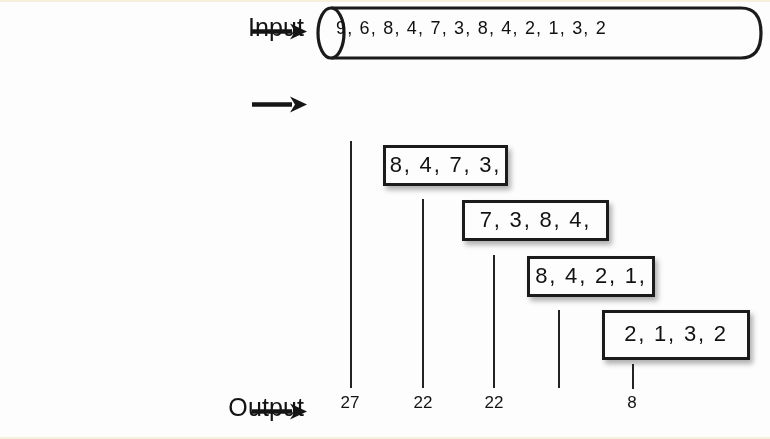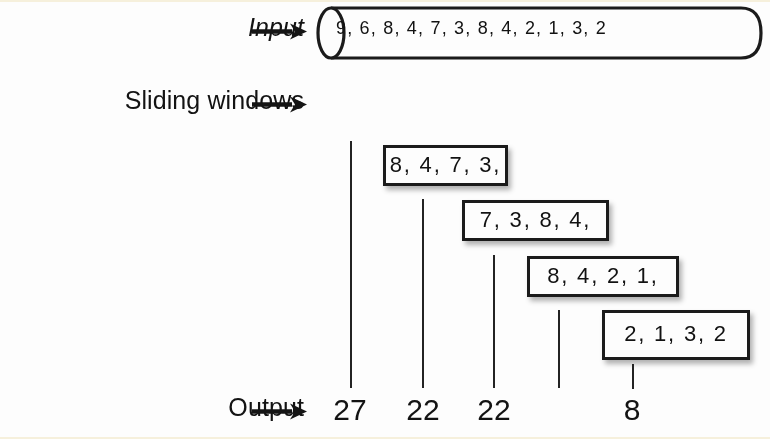--- a/index.html
+++ b/index.html
@@ -27,21 +27,21 @@
   .edge-bottom { bottom: 0; }
 
   
   .row-label {
     position: absolute;
     white-space: nowrap;
     font-size: 25px;
     letter-spacing: 0.1px;
     color: #131313;
   }
-  .label-input  { right: 466px; top: 13px; font-style: italic; }
+  .label-input  { right: 466px; top: 13px; }
   .label-window { right: 466px; top: 86px; }
   .label-output { right: 466px; top: 393px; }
 
   
   .arrow {
     position: absolute;
     height: 22px;
   }
   .arrow svg { display: block; }
   .arrow-input  { left: 252px; top: 20px; }
@@ -89,21 +89,21 @@
   
   .connector {
     position: absolute;
     width: 2px;
     background: #232323;
   }
 
   
   .out-val {
     position: absolute;
-    font-size: 30px;
+    font-size: 17px;
     text-align: center;
     white-space: nowrap;
     color: #131313;
     transform: translateX(-50%);
   }
 </style>
 </head>
 <body>
 
 <div id="canvas">
@@ -122,39 +122,38 @@
 
   <div class="cylinder">
     <svg width="455" height="54" viewBox="0 0 455 54">
       <path d="M22 2 L432 2 Q452 2 452 27 Q452 52 432 52 L22 52" fill="#fdfdfd" stroke="#1b1b1b" stroke-width="3.2"></path>
       <path d="M22 2 L22 52" stroke="#1b1b1b" stroke-width="3.2" fill="none"></path>
       <ellipse cx="22" cy="27" rx="13" ry="25" fill="#fdfdfd" stroke="#1b1b1b" stroke-width="3.2"></ellipse>
     </svg>
   </div>
   <div class="cylinder-text">9, 6, 8, 4, 7, 3, 8, 4, 2, 1, 3, 2</div>
 
-  <div class="row-label label-window">Sliding windows</div>
 
   <div class="arrow arrow-window">
     <svg width="56" height="22" viewBox="0 0 56 22">
       <path d="M0 11.5 L40 11.5" stroke="#151515" stroke-width="4.5" fill="none"></path>
       <path d="M38 3.5 L55 11.5 L38 19.5 L43 11.5 Z" fill="#151515"></path>
     </svg>
   </div>
 
 
   <div class="win-box" style="left:383px; top:145px; width:125px; height:41px;">
     <span class="win-text">8, 4, 7, 3,</span>
   </div>
 
   <div class="win-box" style="left:462px; top:200px; width:147px; height:41px;">
     <span class="win-text">7, 3, 8, 4,</span>
   </div>
 
-  <div class="win-box" style="left:527px; top:256px; width:152px; height:41px;">
+  <div class="win-box" style="left:527px; top:256px; width:128px; height:41px;">
     <span class="win-text">8, 4, 2, 1,</span>
   </div>
 
   <div class="win-box" style="left:602px; top:310px; width:148px; height:50px;">
     <span class="win-text">2, 1, 3, 2</span>
   </div>
 
   <div class="connector" style="left:350px; top:141px; height:247px;"></div>
   <div class="connector" style="left:422px; top:199px; height:189px;"></div>
   <div class="connector" style="left:493px; top:255px; height:133px;"></div>

